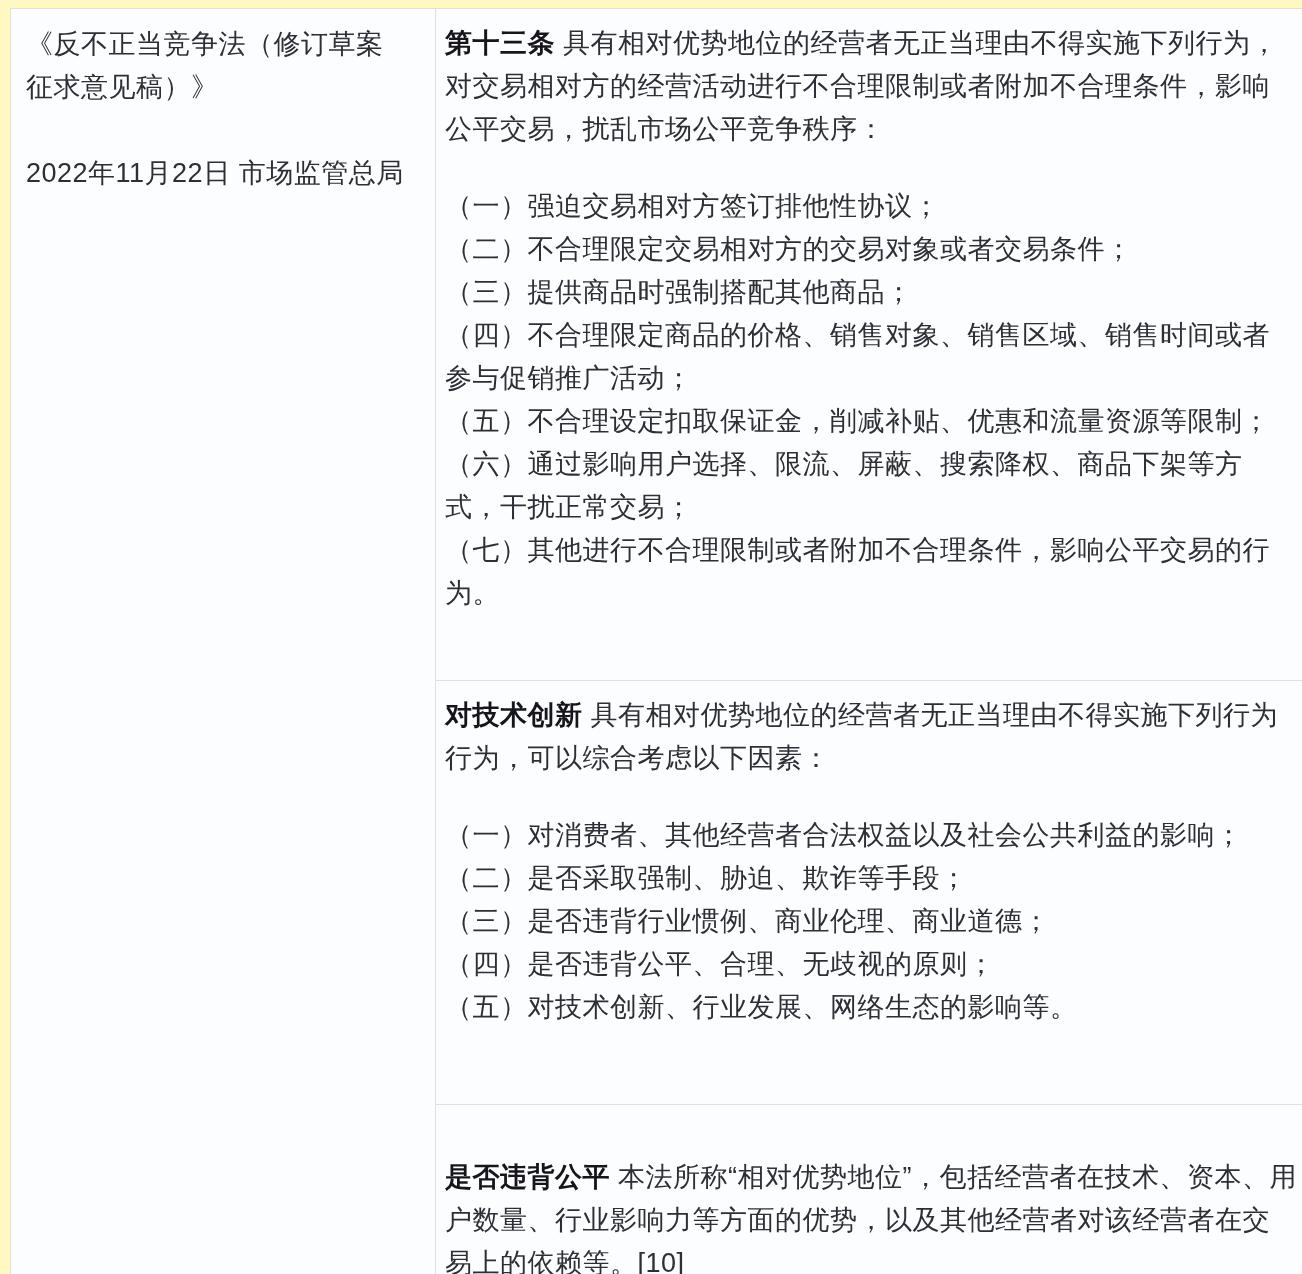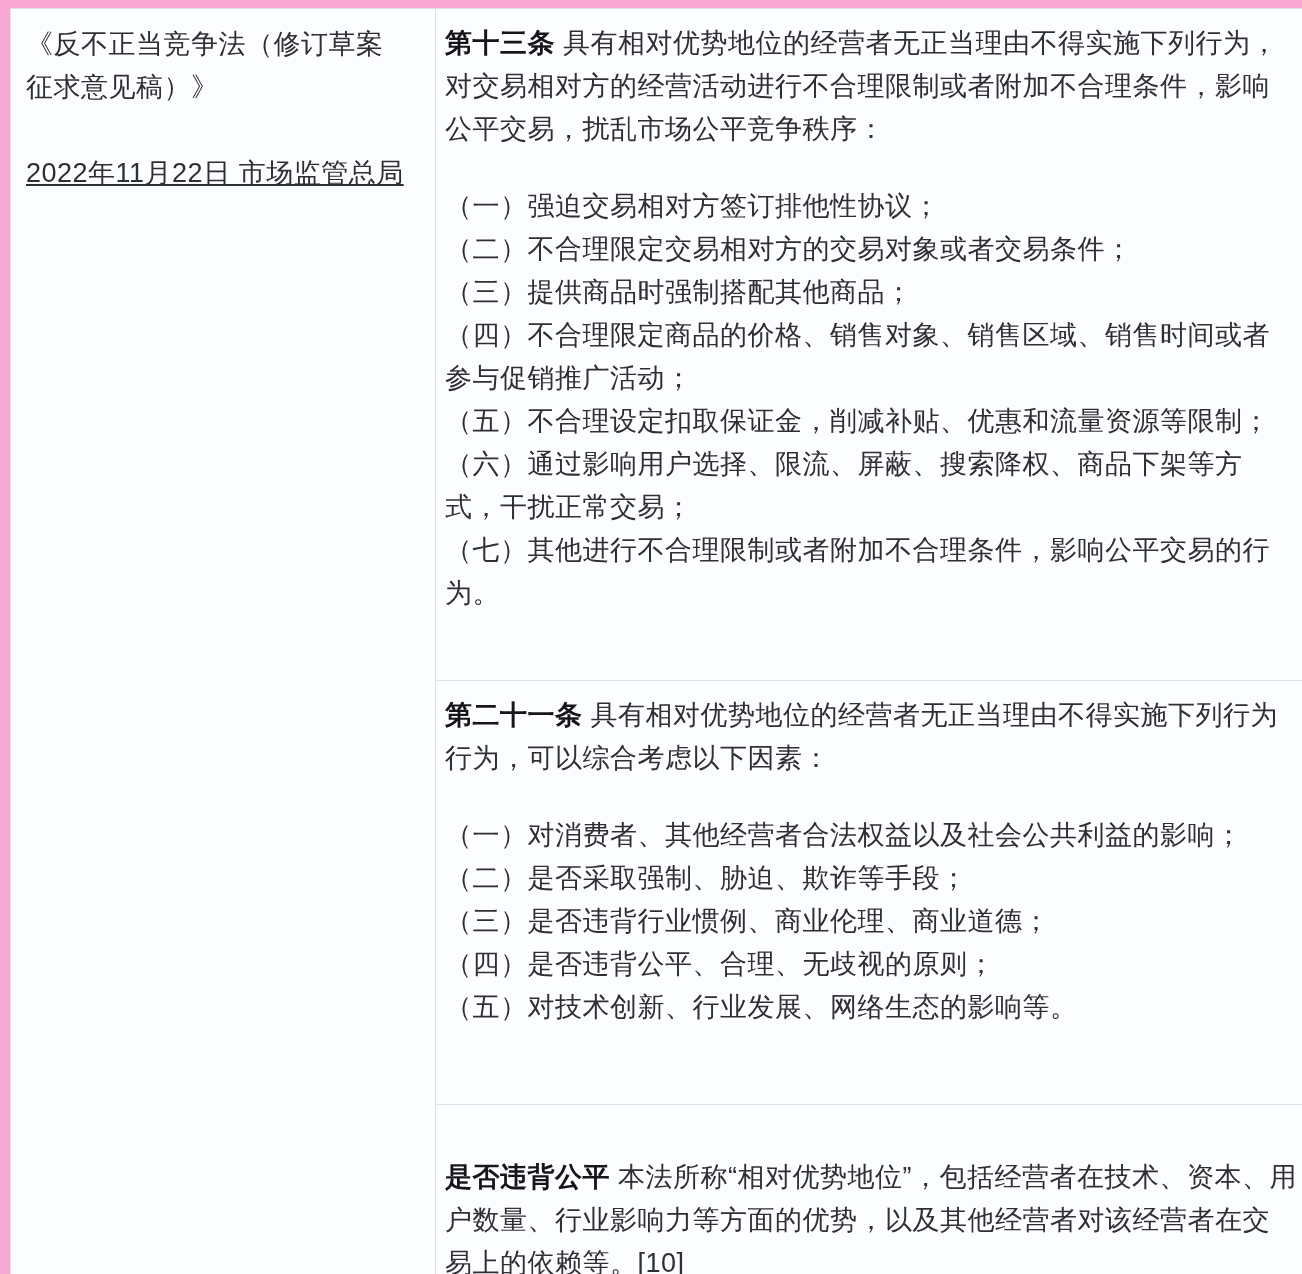--- a/index.html
+++ b/index.html
@@ -7,21 +7,21 @@
     padding: 0;
     background: #ffffff;
     width: 1302px;
     height: 1274px;
     font-family: "Liberation Sans", sans-serif;
   }
   .page {
     position: relative;
     width: 1302px;
     height: 1274px;
-    background: #f9a8d4;
+    background: #fef9c3;
     overflow: hidden;
   }
   .table-wrap {
     position: absolute;
     left: 10px;
     top: 8px;
   }
   table.law-table {
     border-collapse: collapse;
     table-layout: fixed;
@@ -58,21 +58,20 @@
     color: #15151b;
     margin-top: 48px;
   }
   .doc-title {
     margin: 0 0 43px 0;
     white-space: pre-line;
   }
   .doc-date {
     margin: 0;
     white-space: nowrap;
-    text-decoration: underline;
   }
 </style>
 </head>
 <body>
 
 <div class="page">
   <div class="table-wrap">
     <table class="law-table">
       <tbody>
           <tr>
@@ -92,21 +91,21 @@
 参与促销推广活动；
 （五）不合理设定扣取保证金，削减补贴、优惠和流量资源等限制；
 （六）通过影响用户选择、限流、屏蔽、搜索降权、商品下架等方
 式，干扰正常交易；
 （七）其他进行不合理限制或者附加不合理条件，影响公平交易的行
 为。</p>
         </td>
       </tr>
       <tr>
         <td class="article-cell r2">
-          <p class="para"><b class="art-no">第二十一条</b><span> 具有相对优势地位的经营者无正当理由不得实施下列行为
+          <p class="para"><b class="art-no">对技术创新</b><span> 具有相对优势地位的经营者无正当理由不得实施下列行为
 行为，可以综合考虑以下因素：</span></p>
           <p class="para">（一）对消费者、其他经营者合法权益以及社会公共利益的影响；
 （二）是否采取强制、胁迫、欺诈等手段；
 （三）是否违背行业惯例、商业伦理、商业道德；
 （四）是否违背公平、合理、无歧视的原则；
 （五）对技术创新、行业发展、网络生态的影响等。</p>
         </td>
       </tr>
       <tr>
         <td class="article-cell r3">

